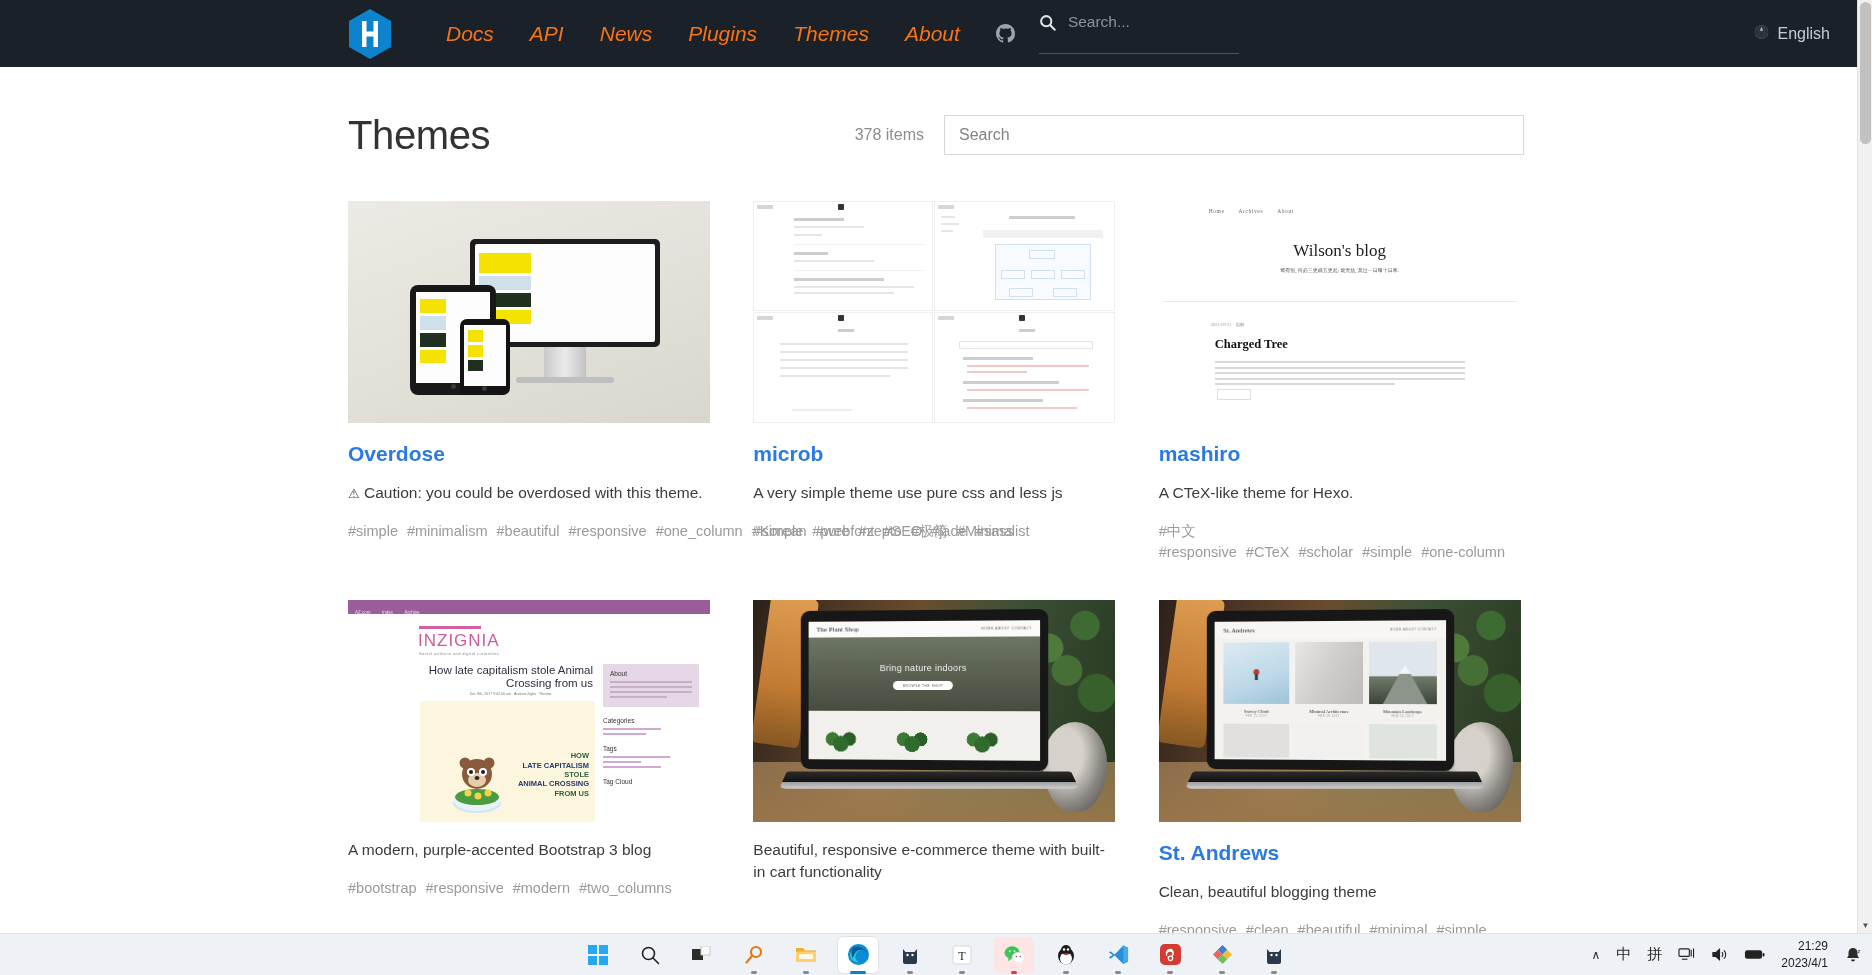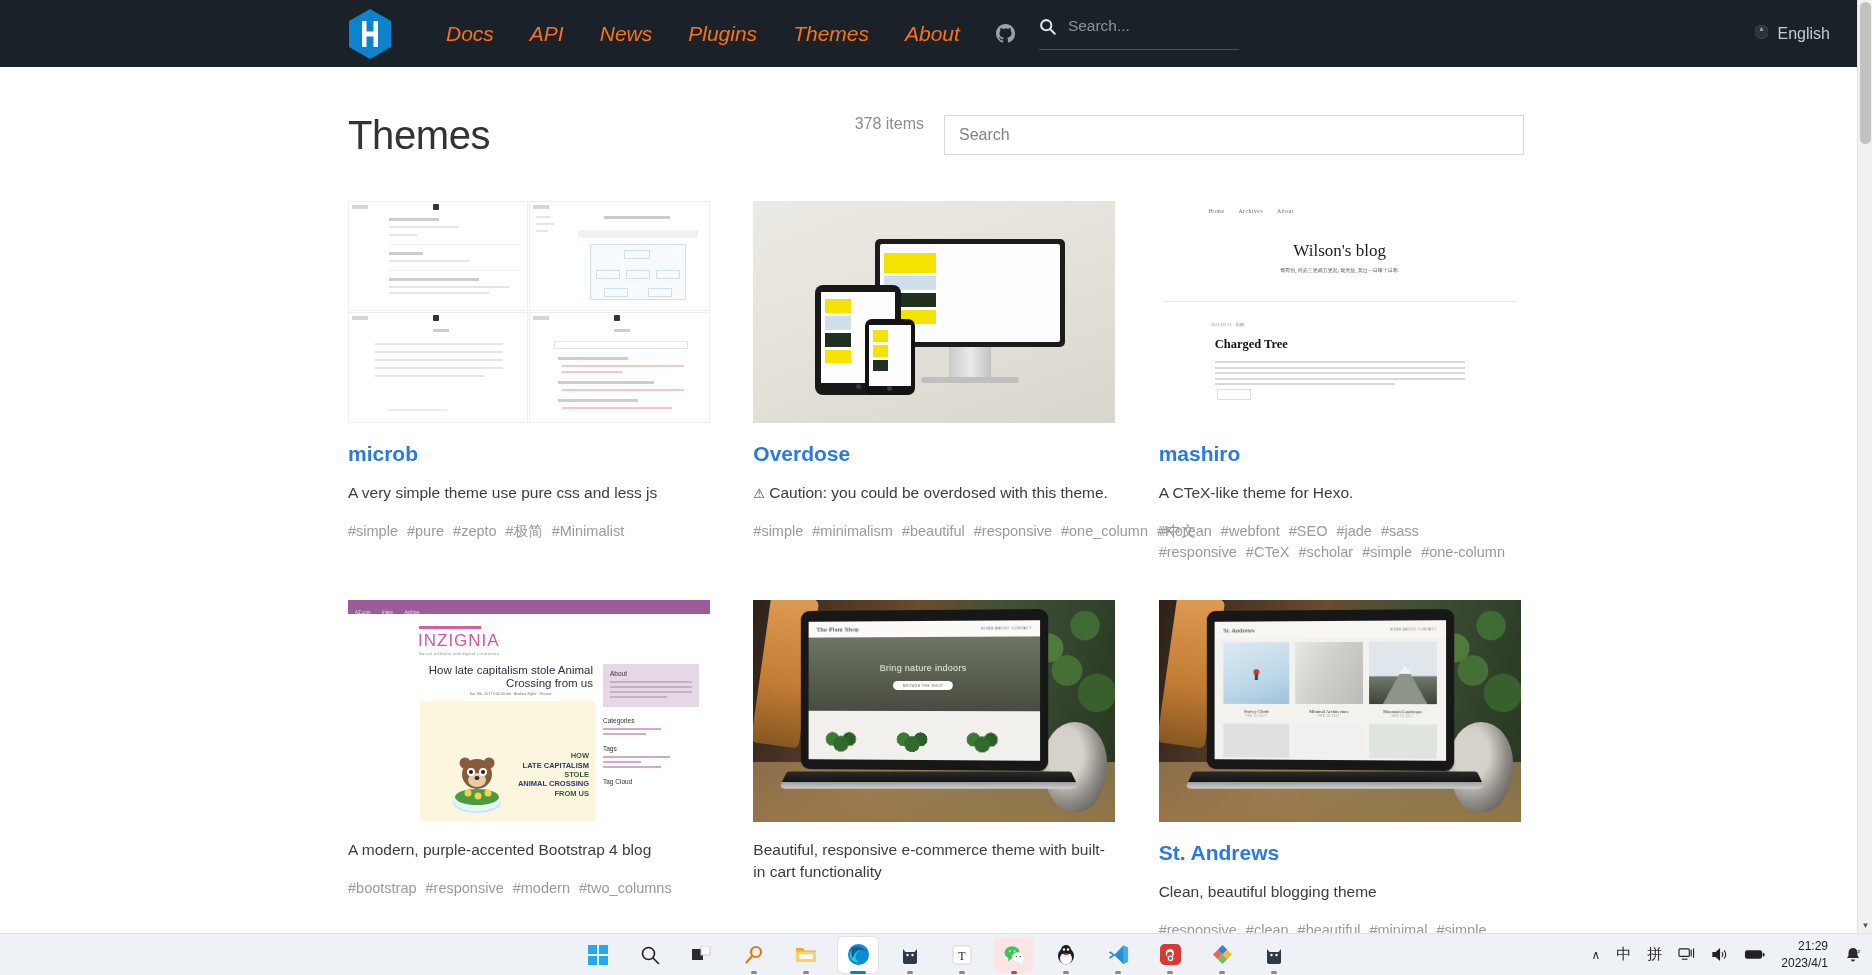--- a/index.html
+++ b/index.html
@@ -37,21 +37,21 @@
     padding: 0 18px;
     line-height: 67px;
     white-space: nowrap;
     font-style: italic;
   }
   .gh-icon { margin: 0 16px 0 18px; display:flex; align-items:center; }
   .search-box {
     display: flex; align-items: center;
     margin-left: 8px;
     border-bottom: 1px solid #49535d;
-    padding-bottom: 14px;
+    padding-bottom: 22px;
     width: 200px;
   }
   .search-icon-nav { margin-right: 12px; display:flex; }
   .search-text { color:#8b949d; font-size: 15.5px; }
   .lang-wrap {
     position: absolute; right: 42px; top: 50%; transform: translateY(-50%);
     display: flex; align-items: center; gap: 9px;
   }
   .lang-label { color:#c5ccd3; font-size: 16px; }
 
@@ -63,21 +63,21 @@
     padding-top: 46px;
   }
   .page-head {
     display:flex; align-items: center; justify-content: space-between;
     margin-bottom: 44px;
   }
   .page-title {
     font-size: 40px; font-weight: 300; color: #333; letter-spacing: -0.4px;
     line-height: 1.1;
   }
-  .head-right { display:flex; gap: 20px; }
+  .head-right { display:flex; align-items:center; gap: 20px; }
   .item-count { color:#8d8d8d; font-size: 16px; white-space: nowrap; }
   .search-input {
     width: 580px; height: 40px;
     border: 1px solid #d8d8d8;
     padding: 0 14px;
     font-size: 16px;
     color:#444;
     font-family: "Liberation Sans", sans-serif;
     outline: none;
     background:#fff;
@@ -362,20 +362,57 @@
         <h1 class="page-title">Themes</h1>
         <div class="head-right">
           <span class="item-count">378 items</span>
           <input class="search-input" type="text" placeholder="Search" style="">
         </div>
       </div>
 
       <div class="grid">
 
         <div class="card">
+          <a class="thumb t-overdose">
+            <div class="monitor">
+              <div class="scr">
+                <div class="mini-row mini-y" style="margin-top:9px;width:52px;"></div>
+                <div class="mini-row mini-img" style="width:52px;"></div>
+                <div class="mini-row mini-dk" style="width:52px;"></div>
+                <div class="mini-row mini-y" style="width:52px;height:14px;"></div>
+              </div>
+            </div>
+            <div class="stand"></div>
+            <div class="base"></div>
+            <div class="tablet">
+              <div class="scr">
+                <div class="mini-row mini-y" style="margin-top:7px;width:26px;height:14px;"></div>
+                <div class="mini-row mini-img" style="width:26px;"></div>
+                <div class="mini-row mini-dk" style="width:26px;"></div>
+                <div class="mini-row mini-y" style="width:26px;height:13px;"></div>
+              </div>
+              <div class="dot" style="left:41px;top:99px;"></div>
+            </div>
+            <div class="phone">
+              <div class="scr">
+                <div class="mini-row mini-y" style="margin-top:5px;width:15px;height:12px;"></div>
+                <div class="mini-row mini-y" style="width:15px;height:12px;"></div>
+                <div class="mini-row mini-dk" style="width:15px;height:11px;"></div>
+              </div>
+              <div class="dot" style="left:22px;top:67px;"></div>
+            </div>
+          </a>
+          <a class="card-title">Overdose</a>
+          <p class="card-desc"><span class="warn-glyph">⚠</span> <span>Caution: you could be overdosed with this theme.</span></p>
+          <div class="card-tags">
+            <span class="tag">#simple</span><span class="tag">#minimalism</span><span class="tag">#beautiful</span><span class="tag">#responsive</span><span class="tag">#one_column</span><span class="tag">#Korean</span><span class="tag">#webfont</span><span class="tag">#SEO</span><span class="tag">#jade</span><span class="tag">#sass</span>
+          </div>
+        </div>
+
+        <div class="card">
           <a class="thumb t-microb">
 
             <div class="q" style="left:0;top:0;width:180px;height:110px;">
               <div class="bar" style="left:3px;top:3px;width:16px;height:4px;background:#d6d6d6;"></div>
               <div class="bar" style="left:84px;top:2px;width:6px;height:6px;background:#333;border-radius:1px;"></div>
               <div class="hd" style="left:40px;top:16px;width:50px;"></div>
               <div class="ln" style="left:40px;top:24px;width:70px;"></div>
               <div class="ln" style="left:40px;top:32px;width:28px;"></div>
               <div class="ln" style="left:40px;top:42px;width:130px;background:#f0f0f0;height:1px;"></div>
               <div class="hd" style="left:40px;top:50px;width:34px;"></div>
@@ -425,57 +462,20 @@
               <div class="hd" style="left:28px;top:68px;width:96px;"></div>
               <div class="ln" style="left:32px;top:76px;width:122px;background:#f1c9c9;"></div>
               <div class="hd" style="left:28px;top:86px;width:80px;"></div>
               <div class="ln" style="left:32px;top:94px;width:110px;background:#f1c9c9;"></div>
             </div>
           </a>
           <a class="card-title">microb</a>
           <p class="card-desc">A very simple theme use pure css and less js</p>
           <div class="card-tags">
             <span class="tag">#simple</span><span class="tag">#pure</span><span class="tag">#zepto</span><span class="tag">#极简</span><span class="tag">#Minimalist</span>
-          </div>
-        </div>
-
-        <div class="card">
-          <a class="thumb t-overdose">
-            <div class="monitor">
-              <div class="scr">
-                <div class="mini-row mini-y" style="margin-top:9px;width:52px;"></div>
-                <div class="mini-row mini-img" style="width:52px;"></div>
-                <div class="mini-row mini-dk" style="width:52px;"></div>
-                <div class="mini-row mini-y" style="width:52px;height:14px;"></div>
-              </div>
-            </div>
-            <div class="stand"></div>
-            <div class="base"></div>
-            <div class="tablet">
-              <div class="scr">
-                <div class="mini-row mini-y" style="margin-top:7px;width:26px;height:14px;"></div>
-                <div class="mini-row mini-img" style="width:26px;"></div>
-                <div class="mini-row mini-dk" style="width:26px;"></div>
-                <div class="mini-row mini-y" style="width:26px;height:13px;"></div>
-              </div>
-              <div class="dot" style="left:41px;top:99px;"></div>
-            </div>
-            <div class="phone">
-              <div class="scr">
-                <div class="mini-row mini-y" style="margin-top:5px;width:15px;height:12px;"></div>
-                <div class="mini-row mini-y" style="width:15px;height:12px;"></div>
-                <div class="mini-row mini-dk" style="width:15px;height:11px;"></div>
-              </div>
-              <div class="dot" style="left:22px;top:67px;"></div>
-            </div>
-          </a>
-          <a class="card-title">Overdose</a>
-          <p class="card-desc"><span class="warn-glyph">⚠</span> <span>Caution: you could be overdosed with this theme.</span></p>
-          <div class="card-tags">
-            <span class="tag">#simple</span><span class="tag">#minimalism</span><span class="tag">#beautiful</span><span class="tag">#responsive</span><span class="tag">#one_column</span><span class="tag">#Korean</span><span class="tag">#webfont</span><span class="tag">#SEO</span><span class="tag">#jade</span><span class="tag">#sass</span>
           </div>
         </div>
 
         <div class="card">
           <a class="thumb t-mashiro">
             <div class="nav">
               <span>Home</span><span>Archives</span><span>About</span>
             </div>
             <div class="bt">Wilson's blog</div>
             <div class="sub">骛有恒, 何必三更眠五更起; 最无益, 莫过一日曝十日寒.</div>
@@ -549,21 +549,21 @@
               <div class="sh2">Categories</div>
               <div class="sl2"></div>
                 <div class="sl2" style="width:45%"></div>
               <div class="sh2">Tags</div>
               <div class="sl2" style="width:70%"></div>
                 <div class="sl2" style="width:40%"></div>
                 <div class="sl2" style="width:60%"></div>
               <div class="sh2">Tag Cloud</div>
             </div>
           </a>
-          <p class="card-desc">A modern, purple-accented Bootstrap 4 blog</p>
+          <p class="card-desc">A modern, purple-accented Bootstrap 3 blog</p>
           <div class="card-tags">
             <span class="tag">#bootstrap</span><span class="tag">#responsive</span><span class="tag">#modern</span><span class="tag">#two_columns</span>
           </div>
         </div>
 
         <div class="card">
           <a class="thumb desk">
             <div class="lamp"></div>
             <div class="plantA"></div>
             <div class="table"></div>

